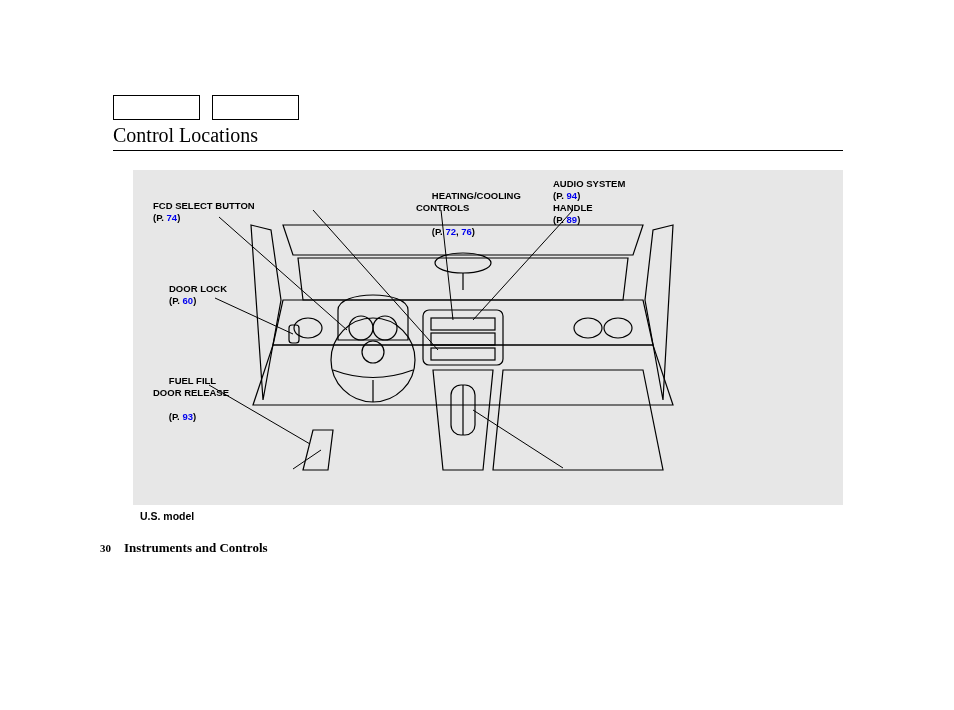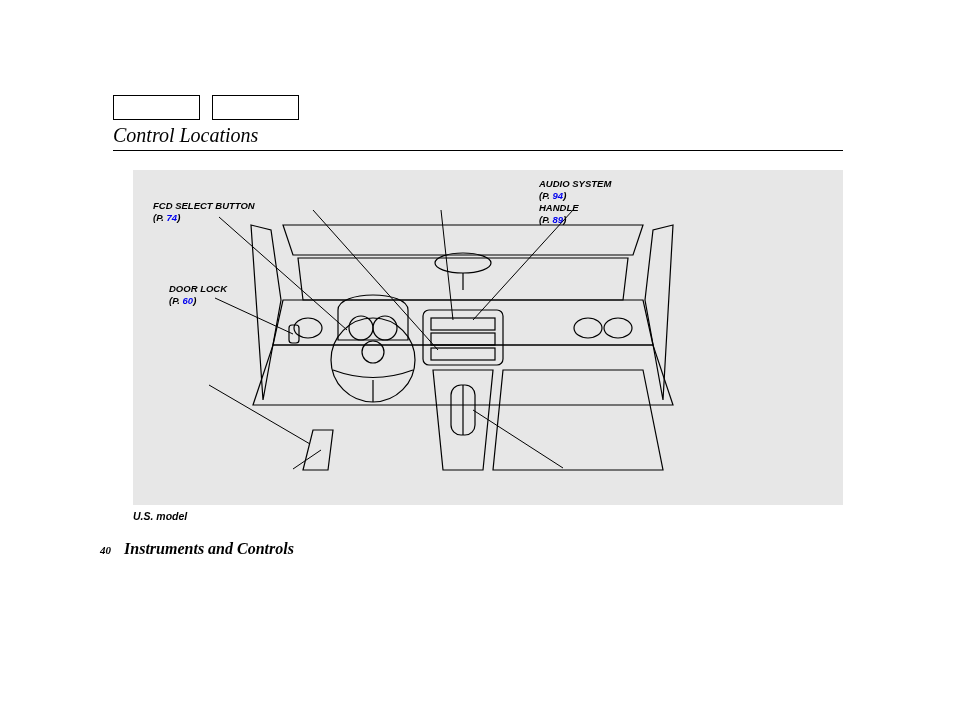--- a/index.html
+++ b/index.html
@@ -1,30 +1,30 @@
 <!DOCTYPE html>
 <html><head>
 <meta charset="utf-8">
 <style>
   html,body{margin:0;padding:0;width:954px;height:710px;background:#fff;font-family:Arial,Helvetica,sans-serif;color:#000;}
-  .page{position:relative;width:954px;height:710px;font-style:italic;}
+  .page{position:relative;width:954px;height:710px;}
   .boxes{position:absolute;left:113px;top:95px;display:flex;gap:12px;}
   .box{border:1.5px solid #000;background:#fff;}
   .box.a{width:85px;height:23px;}
   .box.b{width:85px;height:23px;}
   .section-title{position:absolute;left:113px;top:124px;font-family:Georgia,'Times New Roman',serif;font-size:20px;}
   .rule{position:absolute;left:113px;top:150px;width:730px;height:0;border-top:1px solid #000;}
   .diagram{position:absolute;left:133px;top:170px;width:710px;height:335px;background:#e7e7e7;}
   .callout{position:absolute;font-size:9.5px;font-weight:bold;line-height:1.25;}
   .callout .pref{font-weight:bold;}
   .callout a{color:#0000ee;text-decoration:none;font-weight:bold;}
-  .note{position:absolute;left:133px;top:510px;font-size:10.5px;font-weight:bold;}
+  .note{position:absolute;left:140px;top:510px;font-size:10.5px;font-weight:bold;}
   .footer{position:absolute;left:100px;top:540px;font-size:11px;}
   .footer .pnum{font-weight:bold;font-family:Georgia,'Times New Roman',serif;margin-right:10px;}
-  .footer .fsec{font-family:Georgia,'Times New Roman',serif;font-size:16px;font-weight:bold;}
+  .footer .fsec{font-family:Georgia,'Times New Roman',serif;font-size:13px;font-weight:bold;}
   svg{position:absolute;left:0;top:0;}
 </style>
 </head>
 <body>
 
 <div class="page">
 
   <div class="boxes">
     <div class="box a"></div>
     <div class="box b"></div>
@@ -91,38 +91,48 @@
         <line x1="430" y1="298" x2="340" y2="240"></line>
       </g>
     </svg>
 
     <div class="callout" style="left:20px;top:30px">
       <span>FCD SELECT BUTTON</span><br>
       <span class="pref"><span>(P. </span><a href="#">74</a><span>)</span></span>
     </div>
 
 
+    <div class="callout" style="left:283px;top:8px;white-space:pre">
+      <span>HEATING/COOLING
+CONTROLS</span><br>
+      <span class="pref"><span>(P. </span><a href="#">72</a>, <a href="#">76</a><span>)</span></span>
+    </div>
 
-    <div class="callout" style="left:406px;top:8px">
+    <div class="callout" style="left:420px;top:8px">
       <span>AUDIO SYSTEM</span><br>
       <span class="pref"><span>(P. </span><a href="#">94</a><span>)</span></span><br>
       <span>HANDLE</span><br>
       <span class="pref"><span>(P. </span><a href="#">89</a><span>)</span></span>
     </div>
 
     <div class="callout" style="left:36px;top:113px">
       <span>DOOR LOCK</span><br>
       <span class="pref"><span>(P. </span><a href="#">60</a><span>)</span></span>
     </div>
 
+    <div class="callout" style="left:20px;top:193px;white-space:pre">
+      <span>FUEL FILL
+DOOR RELEASE</span><br>
+      <span class="pref"><span>(P. </span><a href="#">93</a><span>)</span></span>
+    </div>
 
 
 
   </div>
 
   <div class="note">U.S. model</div>
 
   <div class="footer">
-    <span class="pnum">40</span>
+    <span class="pnum">30</span>
     <span class="fsec">Instruments and Controls</span>
   </div>
 
 </div>
 
 </body></html>

